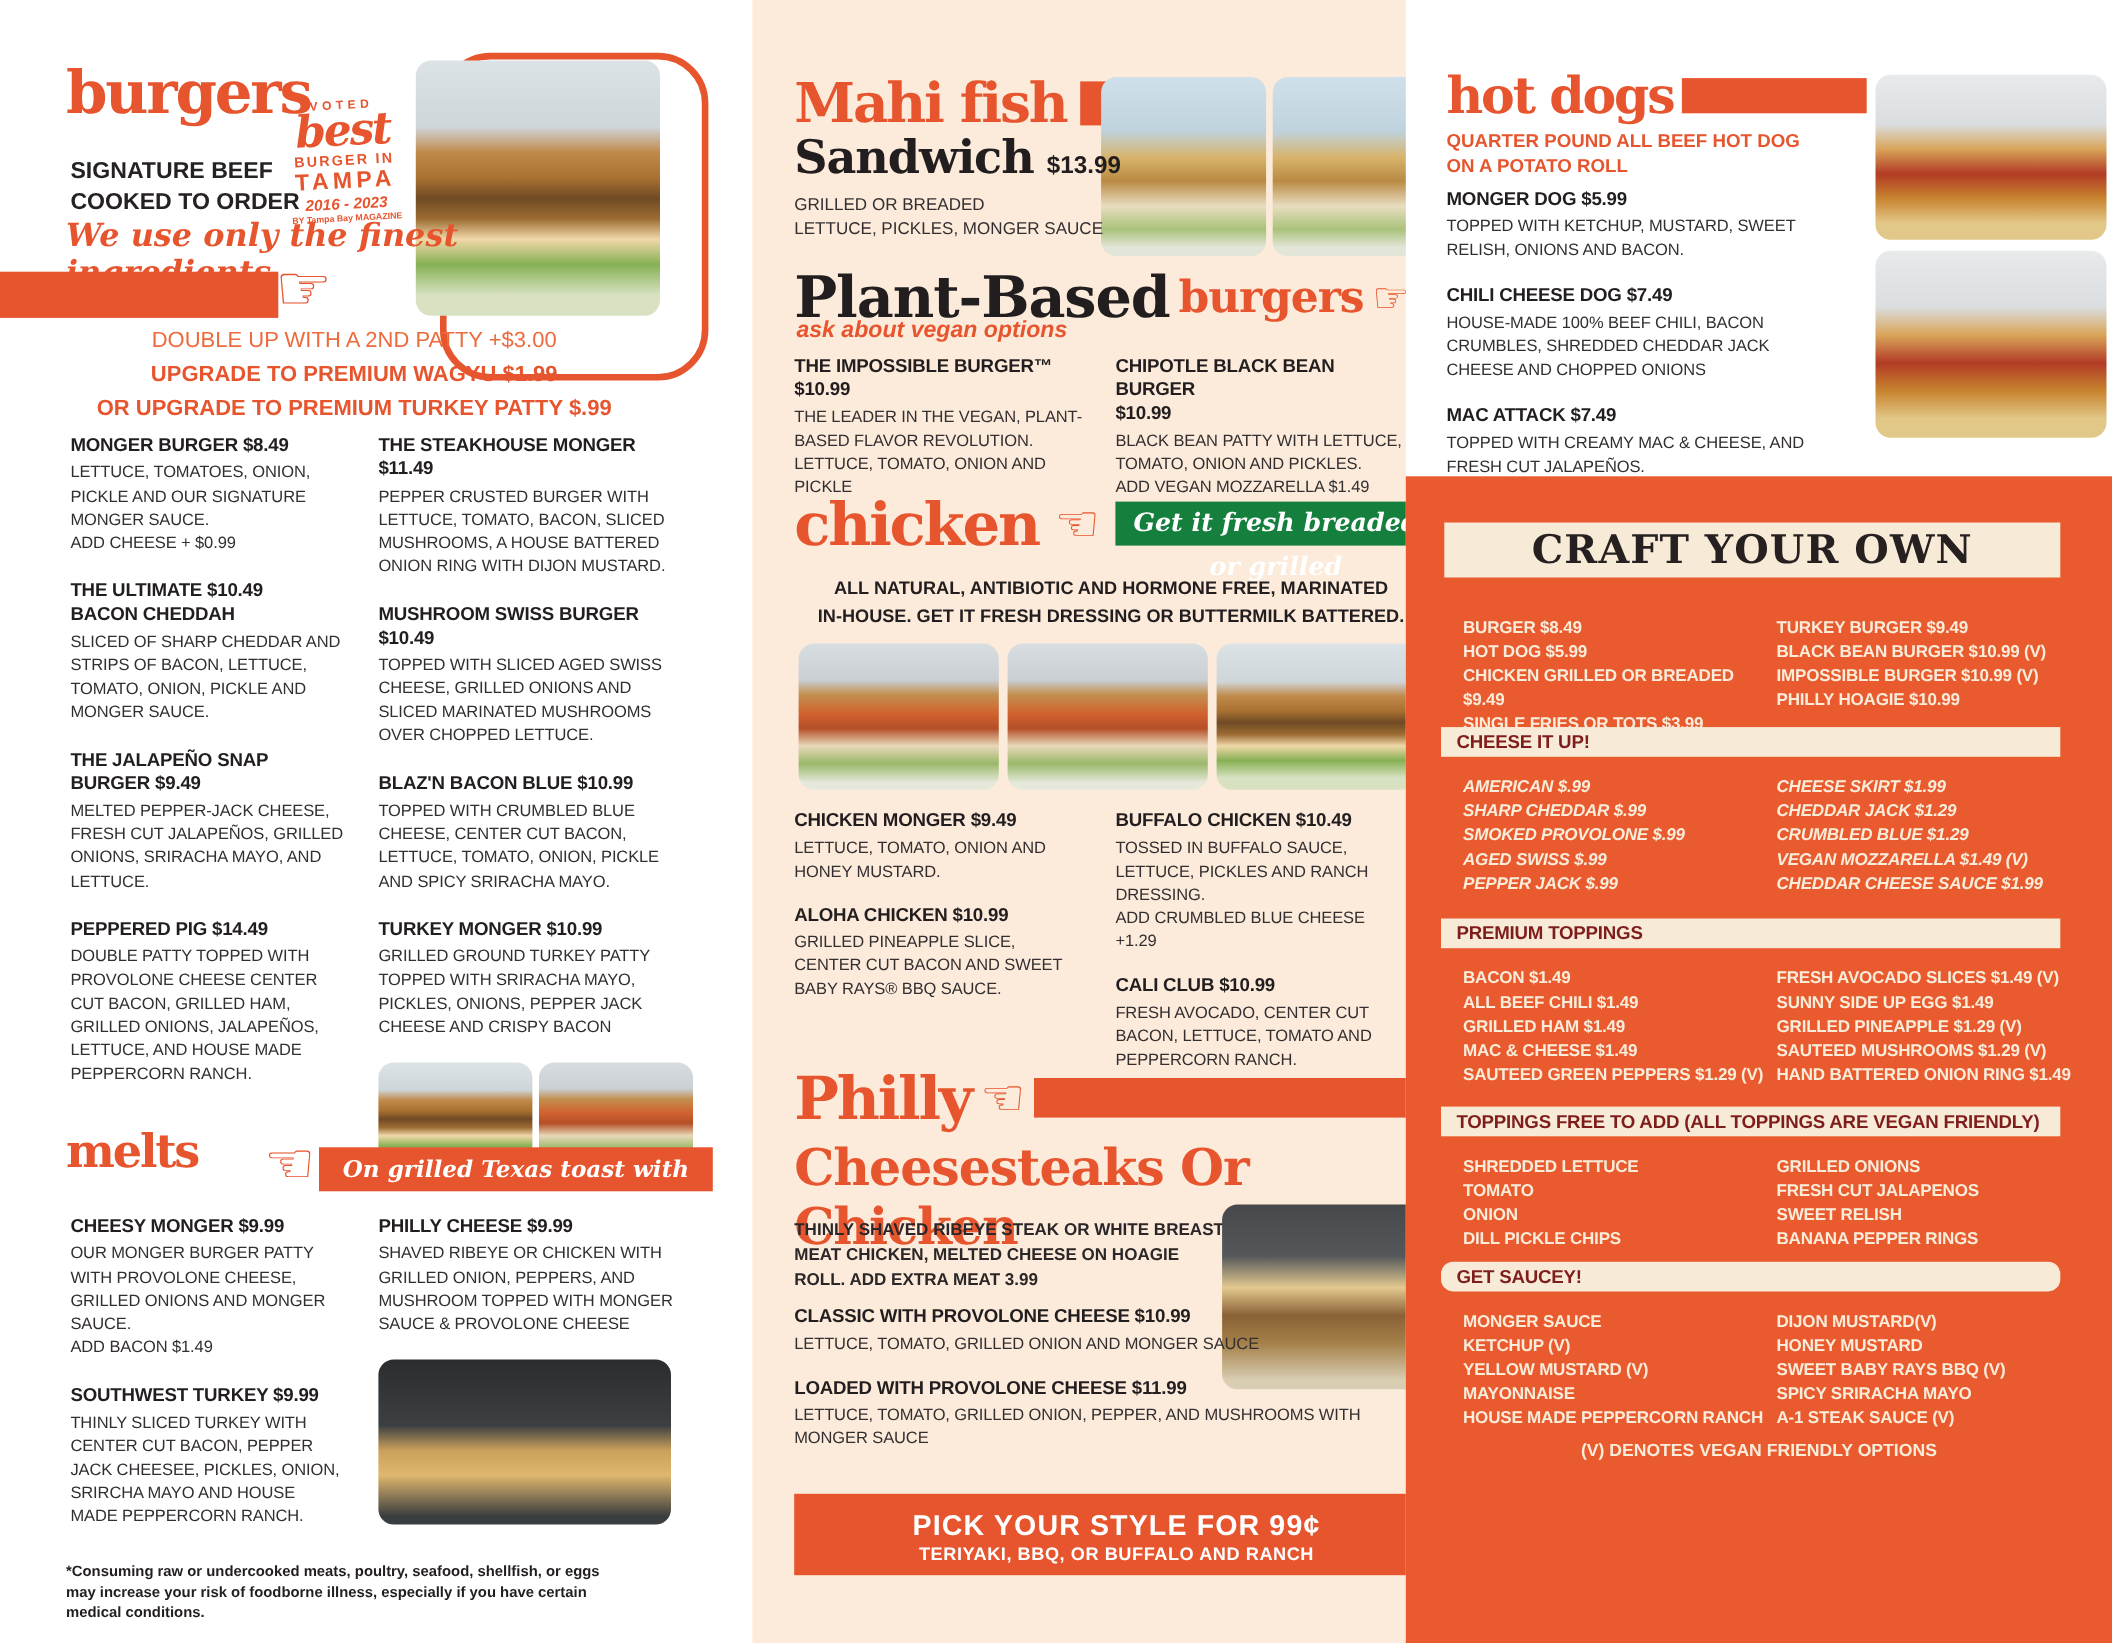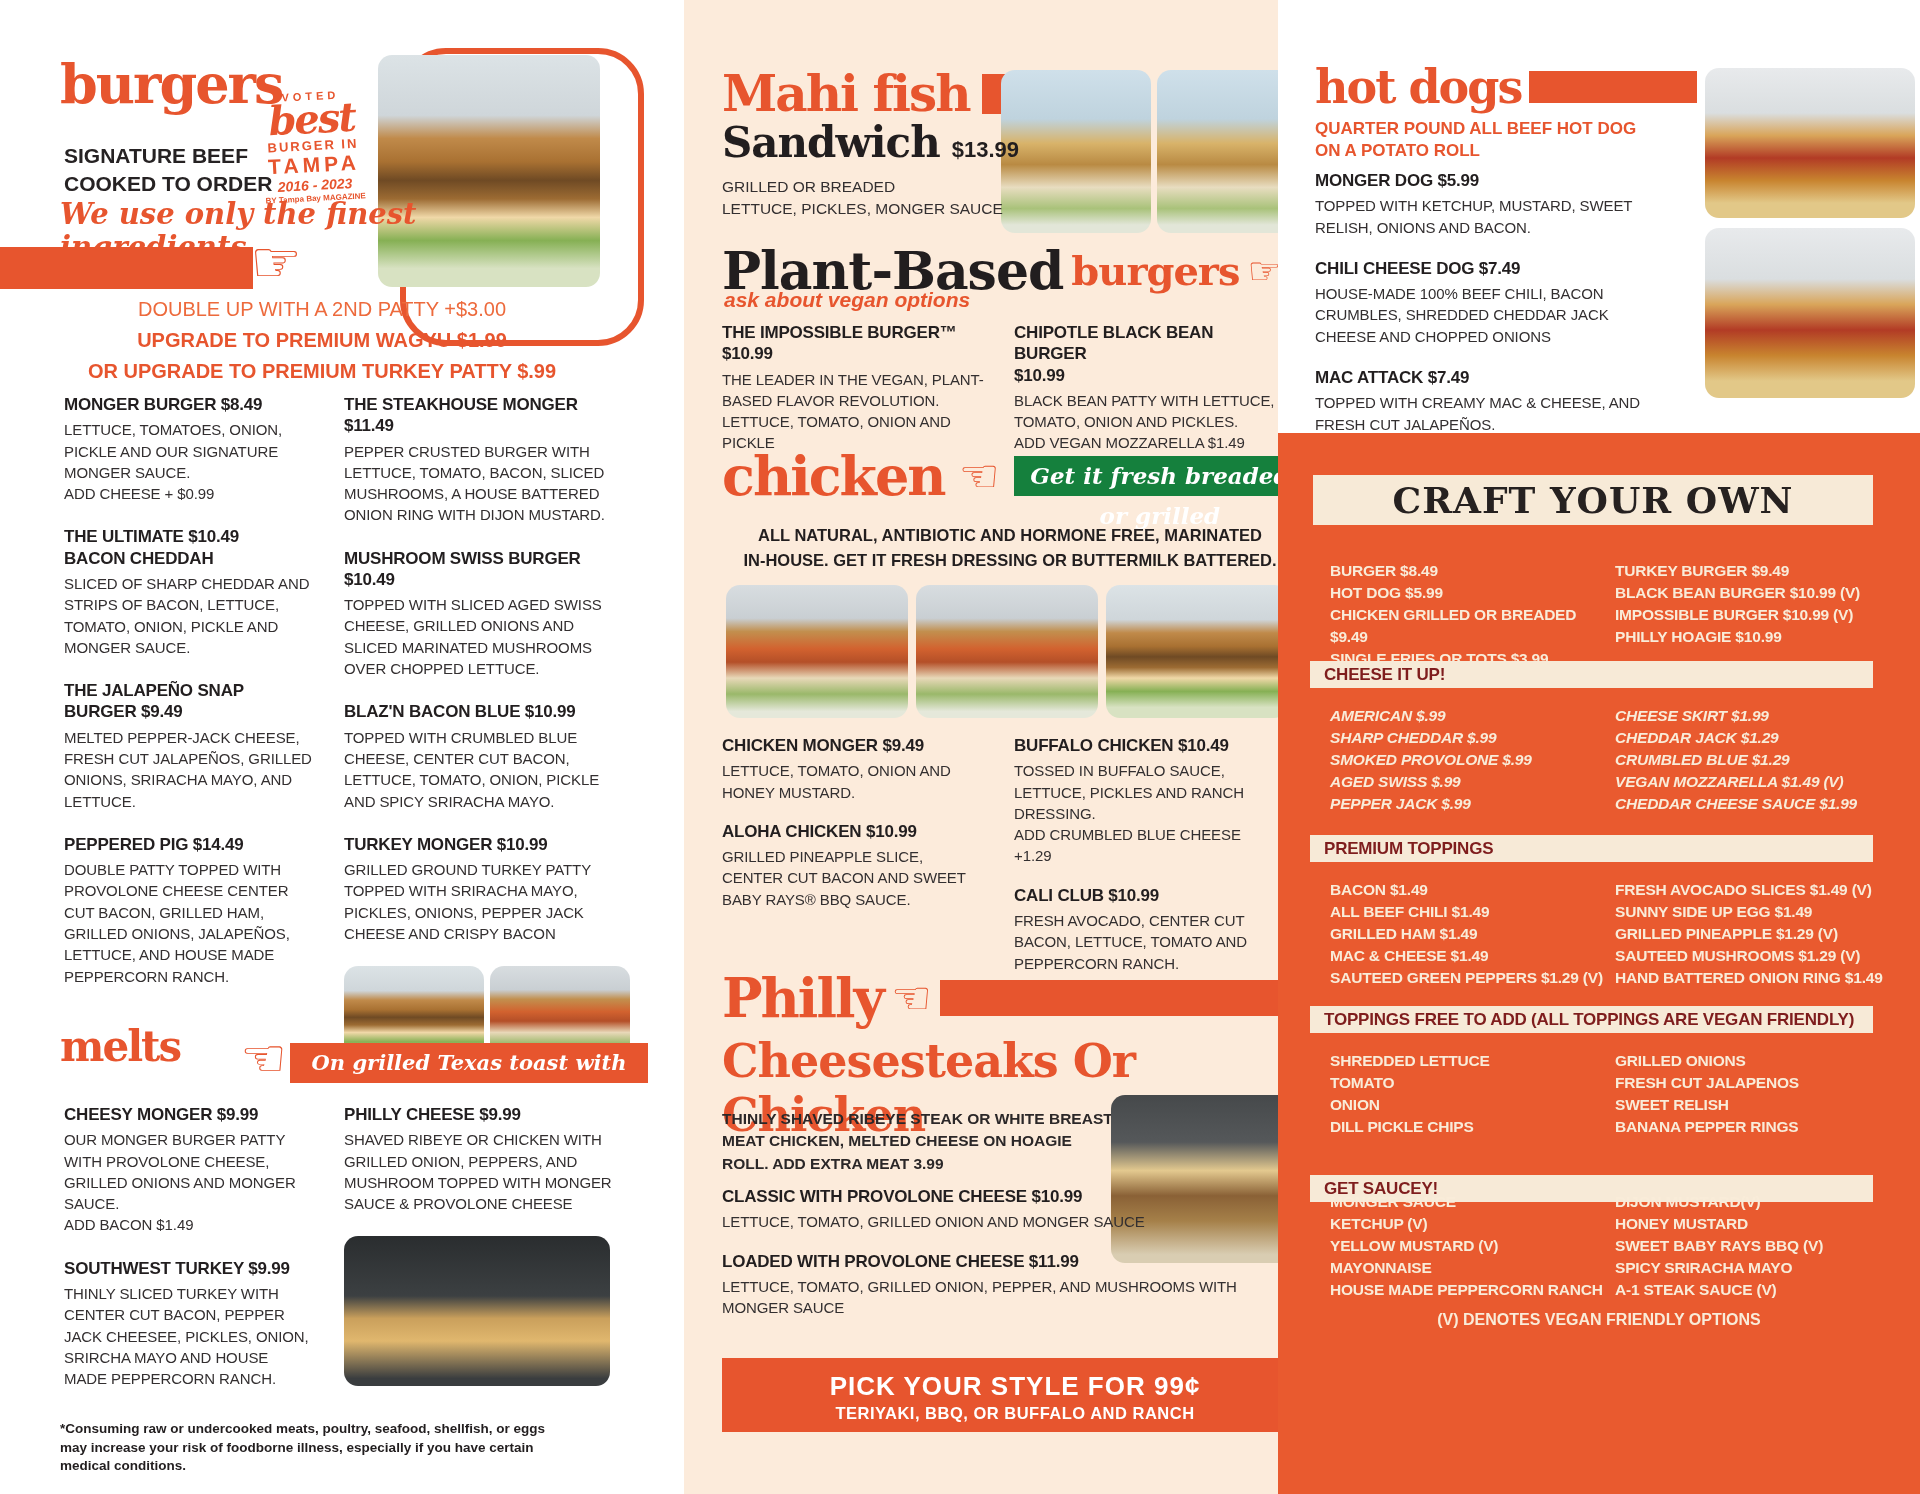--- a/index.html
+++ b/index.html
@@ -115,21 +115,21 @@
       line-height:50px;letter-spacing:1px;}
   .c-cols{position:absolute;left:52px;width:570px;display:flex;}
   .c-col{width:50%;}
   .c-col div{font-size:15.5px;font-weight:bold;color:#f9ecd9;line-height:22px;letter-spacing:-0.2px;}
   .c-bar{position:absolute;left:32px;width:563px;height:27px;background:#f7ead7;color:#7f1d1d;
          font-weight:bold;font-size:17px;line-height:27px;padding-left:14px;box-sizing:border-box;letter-spacing:-0.2px;}
   .c-note{position:absolute;left:0;top:878px;width:642px;text-align:center;font-size:16px;font-weight:bold;color:#f9ecd9;}
   .rows-base{top:127px;} .bar-0{top:228px;} .rows-0{top:272px;font-style:italic;}
   .bar-1{top:402px;} .rows-1{top:446px;}
   .bar-2{top:573px;} .rows-2{top:617px;}
-  .bar-3{top:742px;} .rows-3{top:758px;}
+  .bar-3{top:714px;border-radius:11px;} .rows-3{top:758px;}
 </style>
 </head>
 <body>
 
 <div class="menu">
 
   <div class="panel panel-left">
     <div class="abs l-heading serif accent">burgers</div>
 
     <div class="abs badge">

